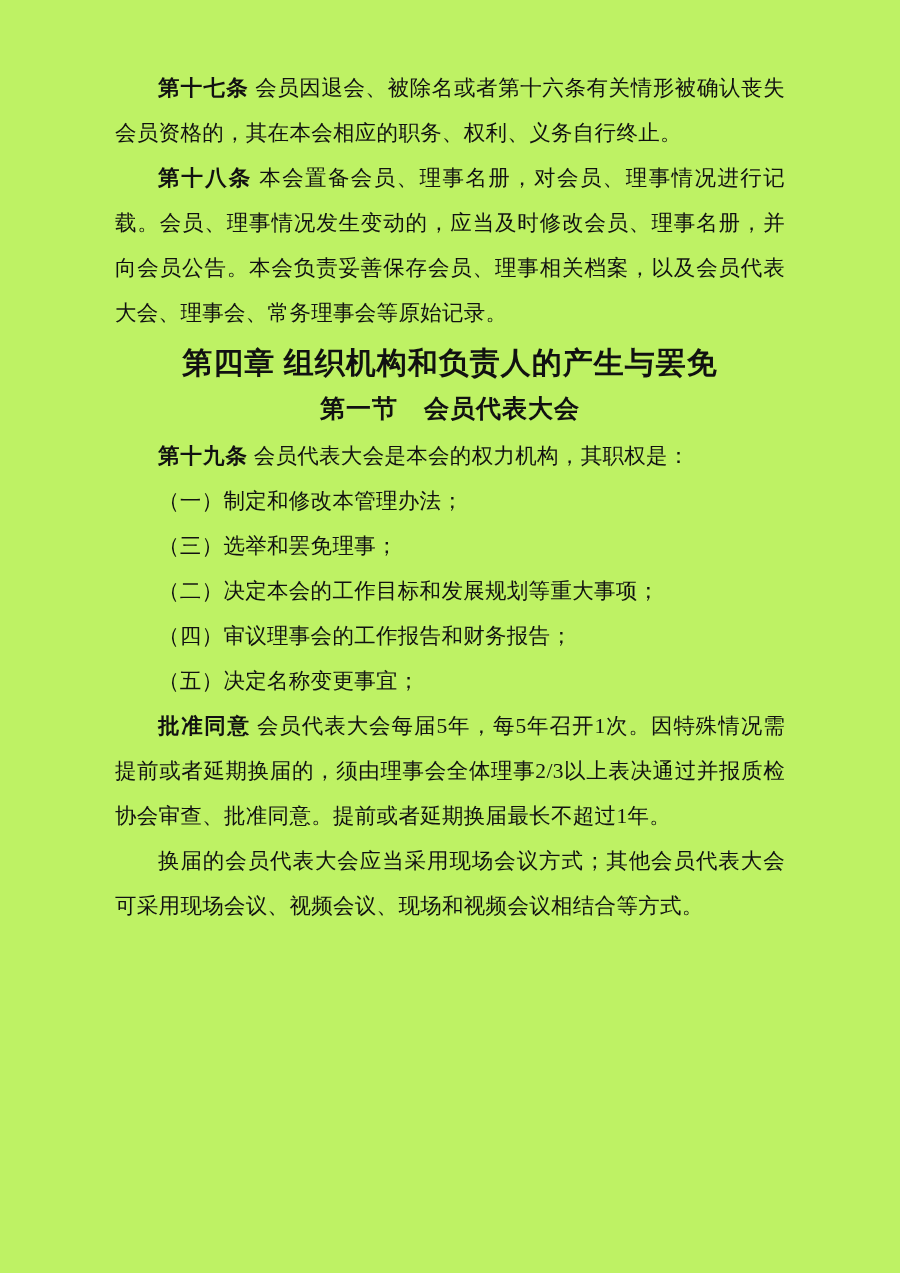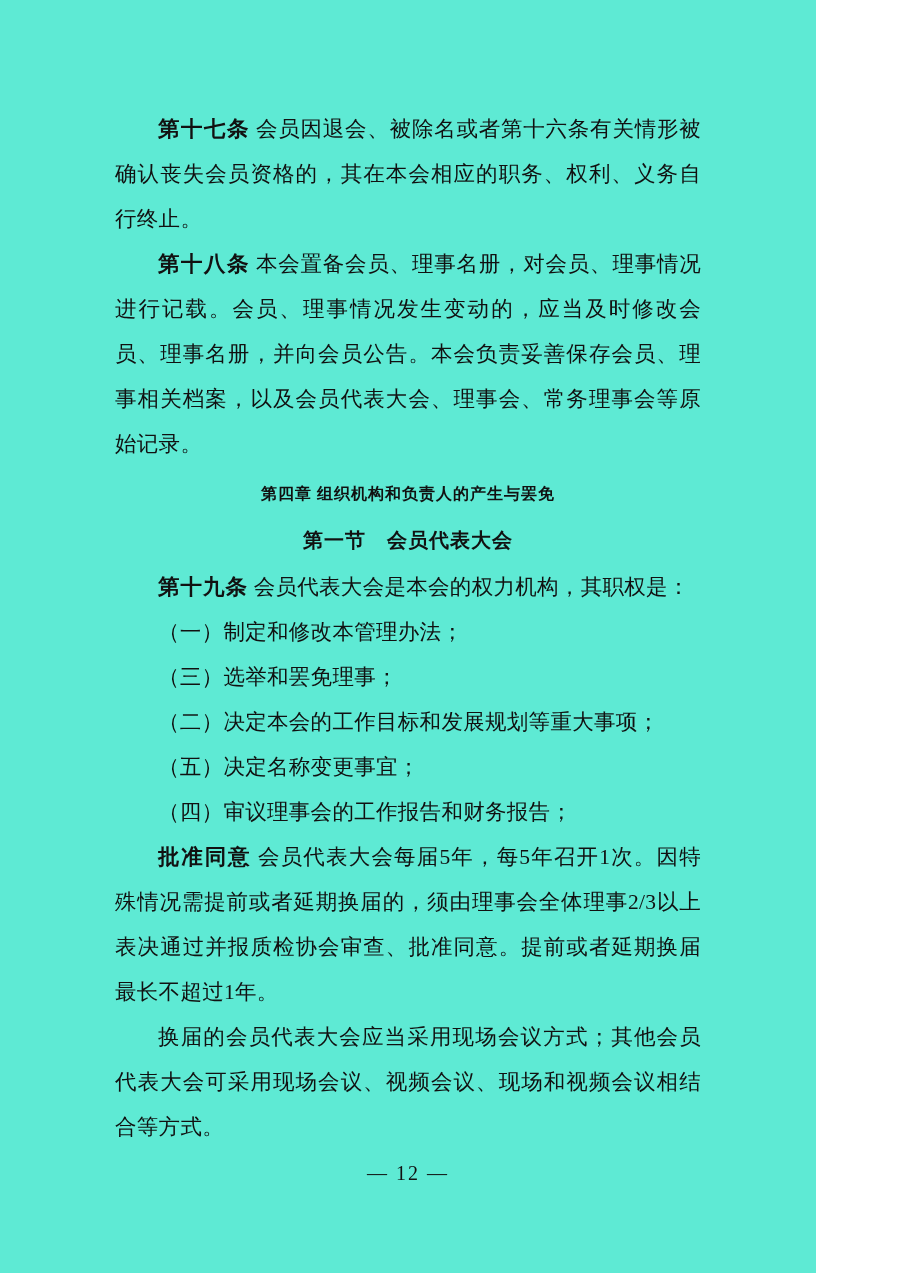--- a/index.html
+++ b/index.html
@@ -2,25 +2,25 @@
 <html lang="zh"><head>
 <meta charset="utf-8">
 <style>
   html, body {
     margin: 0;
     padding: 0;
     background: #ffffff;
   }
   .page {
     position: relative;
-    width: 816px;
+    width: 900px;
     height: 1273px;
-    background: #5eead4;
+    background: #bef264;
     box-sizing: border-box;
-    padding: 107px 115px 0 115px;
+    padding: 66px 115px 0 115px;
     font-family: "Liberation Serif", "DejaVu Serif", serif;
     color: #111111;
     overflow: hidden;
   }
   .body-text {
     font-size: 21.5px;
     line-height: 45px;
     text-align: justify;
     text-justify: inter-ideograph;
     letter-spacing: 0.3px;
@@ -29,30 +29,30 @@
     margin: 0 0 0 0;
     text-indent: 2em;
   }
   .para .lead {
     font-weight: bold;
     letter-spacing: 1px;
   }
   .chapter-heading {
     text-align: center;
     font-weight: bold;
-    font-size: 16px;
+    font-size: 30px;
     line-height: 46px;
     margin: 4px 0 0 0;
     letter-spacing: 1px;
     text-indent: 0;
   }
   .section-heading {
     text-align: center;
     font-weight: bold;
-    font-size: 20px;
+    font-size: 25px;
     line-height: 46px;
     margin: 0 0 2px 0;
     letter-spacing: 1px;
     text-indent: 0;
   }
   .item {
     text-indent: 2em;
     margin: 0;
   }
   .page-number {
@@ -80,25 +80,24 @@
 
     <p class="chapter-heading">第四章 组织机构和负责人的产生与罢免</p>
 
     <p class="section-heading">第一节　会员代表大会</p>
 
     <p class="para"><span class="lead">第十九条</span><span> 会员代表大会是本会的权力机构，其职权是：</span></p>
 
     <p class="item">（一）制定和修改本管理办法；</p>
     <p class="item">（三）选举和罢免理事；</p>
     <p class="item">（二）决定本会的工作目标和发展规划等重大事项；</p>
+    <p class="item">（四）审议理事会的工作报告和财务报告；</p>
     <p class="item">（五）决定名称变更事宜；</p>
-    <p class="item">（四）审议理事会的工作报告和财务报告；</p>
 
     <p class="para"><span class="lead">批准同意</span><span> 会员代表大会每届5年，每5年召开1次。因特殊情况需提前或者延期换届的，须由理事会全体理事2/3以上表决通过并报质检协会审查、批准同意。提前或者延期换届最长不超过1年。</span></p>
 
 
     <p class="para">换届的会员代表大会应当采用现场会议方式；其他会员代表大会可采用现场会议、视频会议、现场和视频会议相结合等方式。</p>
 
   </div>
 
-  <div class="page-number">— 12 —</div>
 
 </div>
 
 </body></html>

